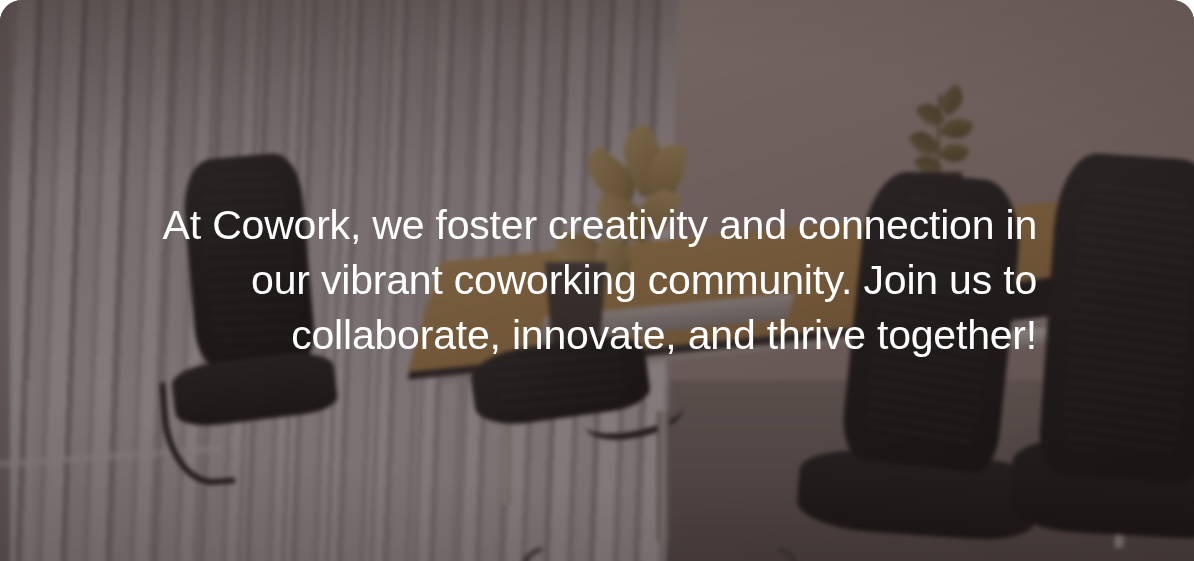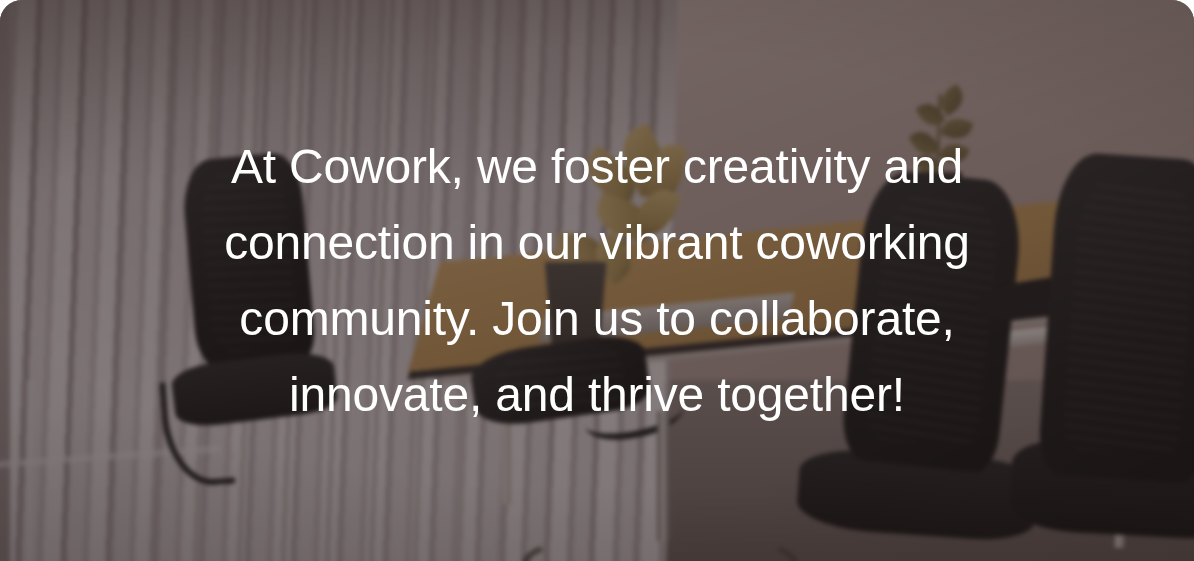--- a/index.html
+++ b/index.html
@@ -366,24 +366,24 @@
   
   .content {
     position: absolute;
     inset: 0;
     display: flex;
     align-items: center;
     justify-content: center;
   }
   .headline {
     width: 880px;
-    text-align: center;
+    text-align: right;
     color: #ffffff;
-    font-size: 48px;
-    line-height: 76px;
+    font-size: 41px;
+    line-height: 55px;
     font-weight: 400;
     letter-spacing: -0.2px;
     text-rendering: optimizeLegibility;
   }
 </style>
 </head>
 <body>
 
 <div class="hero">
 

